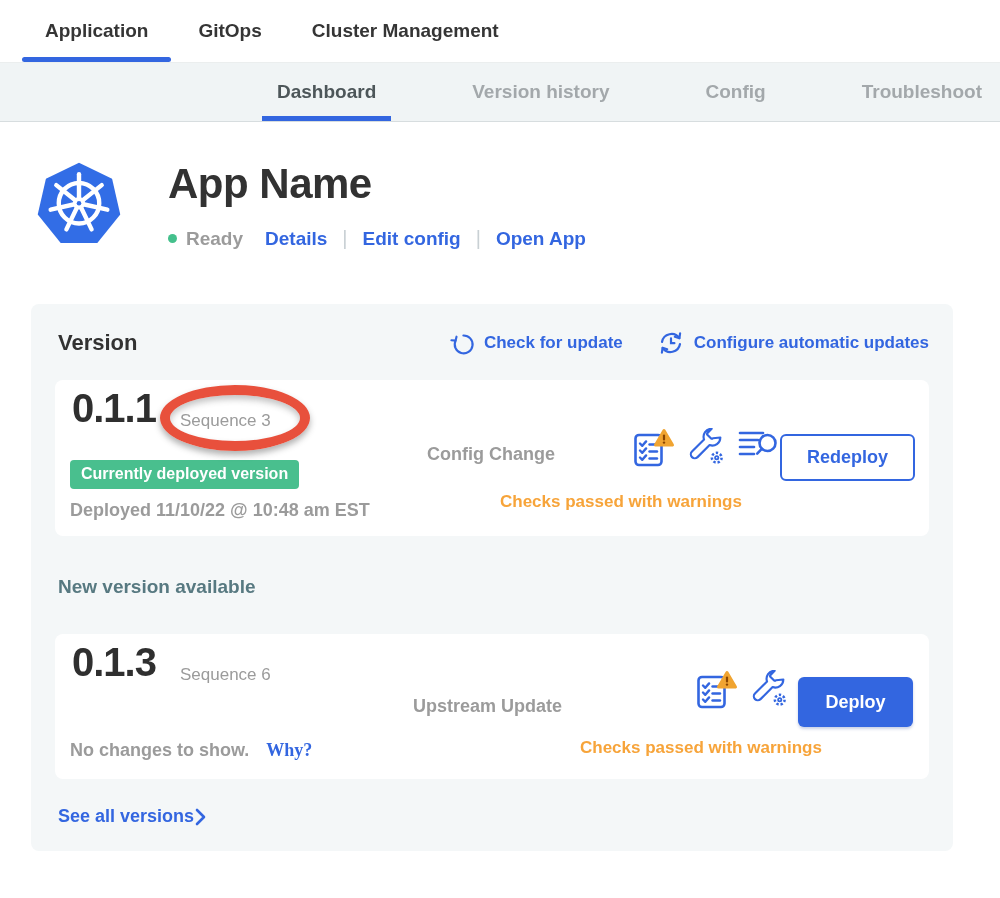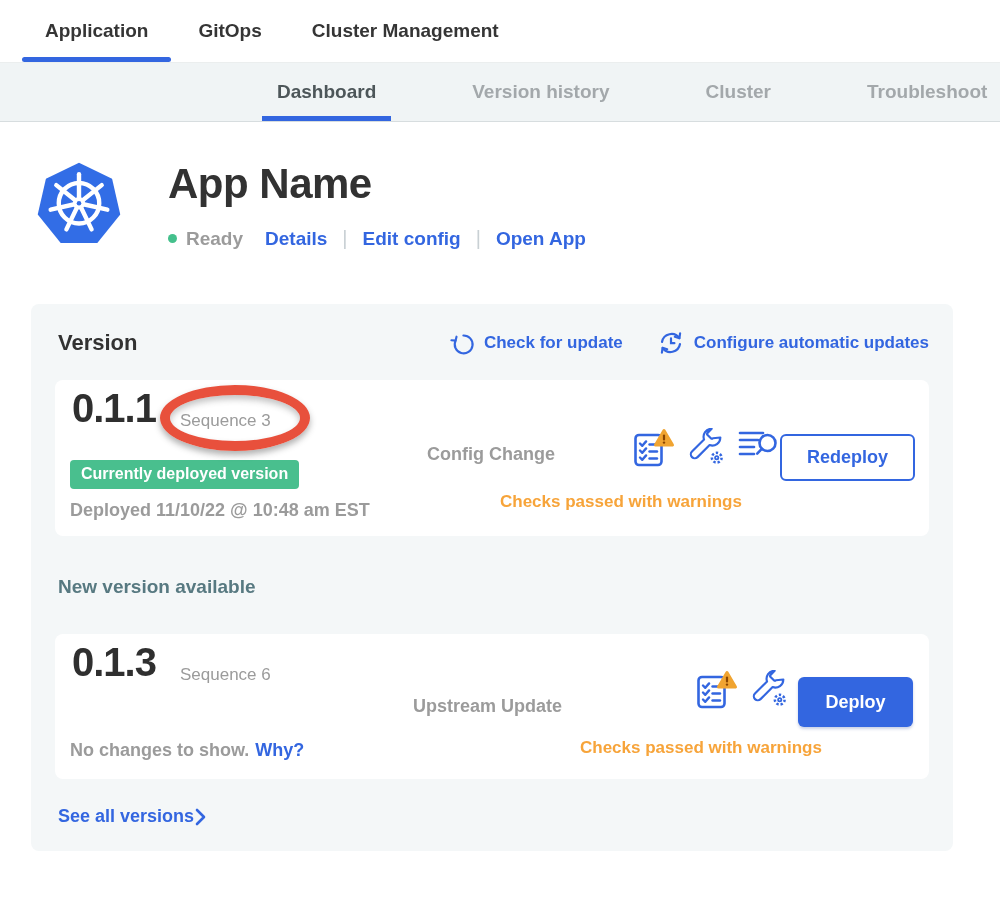--- a/index.html
+++ b/index.html
@@ -44,35 +44,35 @@
   .meta-line { position:absolute; font-size:18px; font-weight:700; color:#9b9b9b; white-space:nowrap; }
   .change-type { position:absolute; font-size:18px; font-weight:700; color:#9b9b9b; white-space:nowrap; }
   .icons-row { position:absolute; display:flex; align-items:flex-start; gap:13px; }
   .icons-row svg { cursor:pointer; }
   .btn { position:absolute; display:flex; align-items:center; justify-content:center; font-family:"Liberation Sans",sans-serif; font-size:18px; font-weight:700; border-radius:6px; cursor:pointer; }
   .btn.outline { left:725px; top:54px; width:135px; height:47px; background:#fff; color:#3366e0; border:2px solid #3366e0; }
   .btn.solid { left:743px; top:43px; width:115px; height:50px; background:#3366e0; color:#fff; border:none; box-shadow:0 2px 3px rgba(40,70,160,.25); }
   .checks { position:absolute; font-size:17px; font-weight:700; color:#f7a43a; white-space:nowrap; }
   .new-version { margin-top:40px; padding-left:3px; font-size:19px; font-weight:700; color:#577981; }
   .see-all { margin-top:27px; padding-left:3px; display:flex; align-items:center; gap:1px; font-size:18px; font-weight:700; color:#3366e0; cursor:pointer; }
-  .why { margin-left:6px; }
+  .why { margin-left:17px;font-family:Liberation Serif, serif; }
 </style>
 </head>
 <body>
 
 <header class="topnav">
   <div class="tab active">Application</div>
   <div class="tab">GitOps</div>
   <div class="tab">Cluster Management</div>
 </header>
 
 <nav class="subnav">
   <div class="tab active">Dashboard</div>
   <div class="tab">Version history</div>
-  <div class="tab">Cluster</div>
+  <div class="tab">Config</div>
   <div class="tab">Troubleshoot</div>
 </nav>
 
 <section class="app-header">
   <svg class="k8s-logo" viewBox="0 0 100 100">
     <polygon points="50,2 87.6,20.1 96.9,60.7 70.8,93.3 29.2,93.3 3.1,60.7 12.4,20.1" fill="#326de6"></polygon>
     <g stroke="#ffffff" stroke-width="5" stroke-linecap="round">
       <line x1="50" y1="48" x2="50" y2="15"></line>
       <line x1="50" y1="48" x2="75.8" y2="27.4"></line>
       <line x1="50" y1="48" x2="82.2" y2="55.3"></line>

